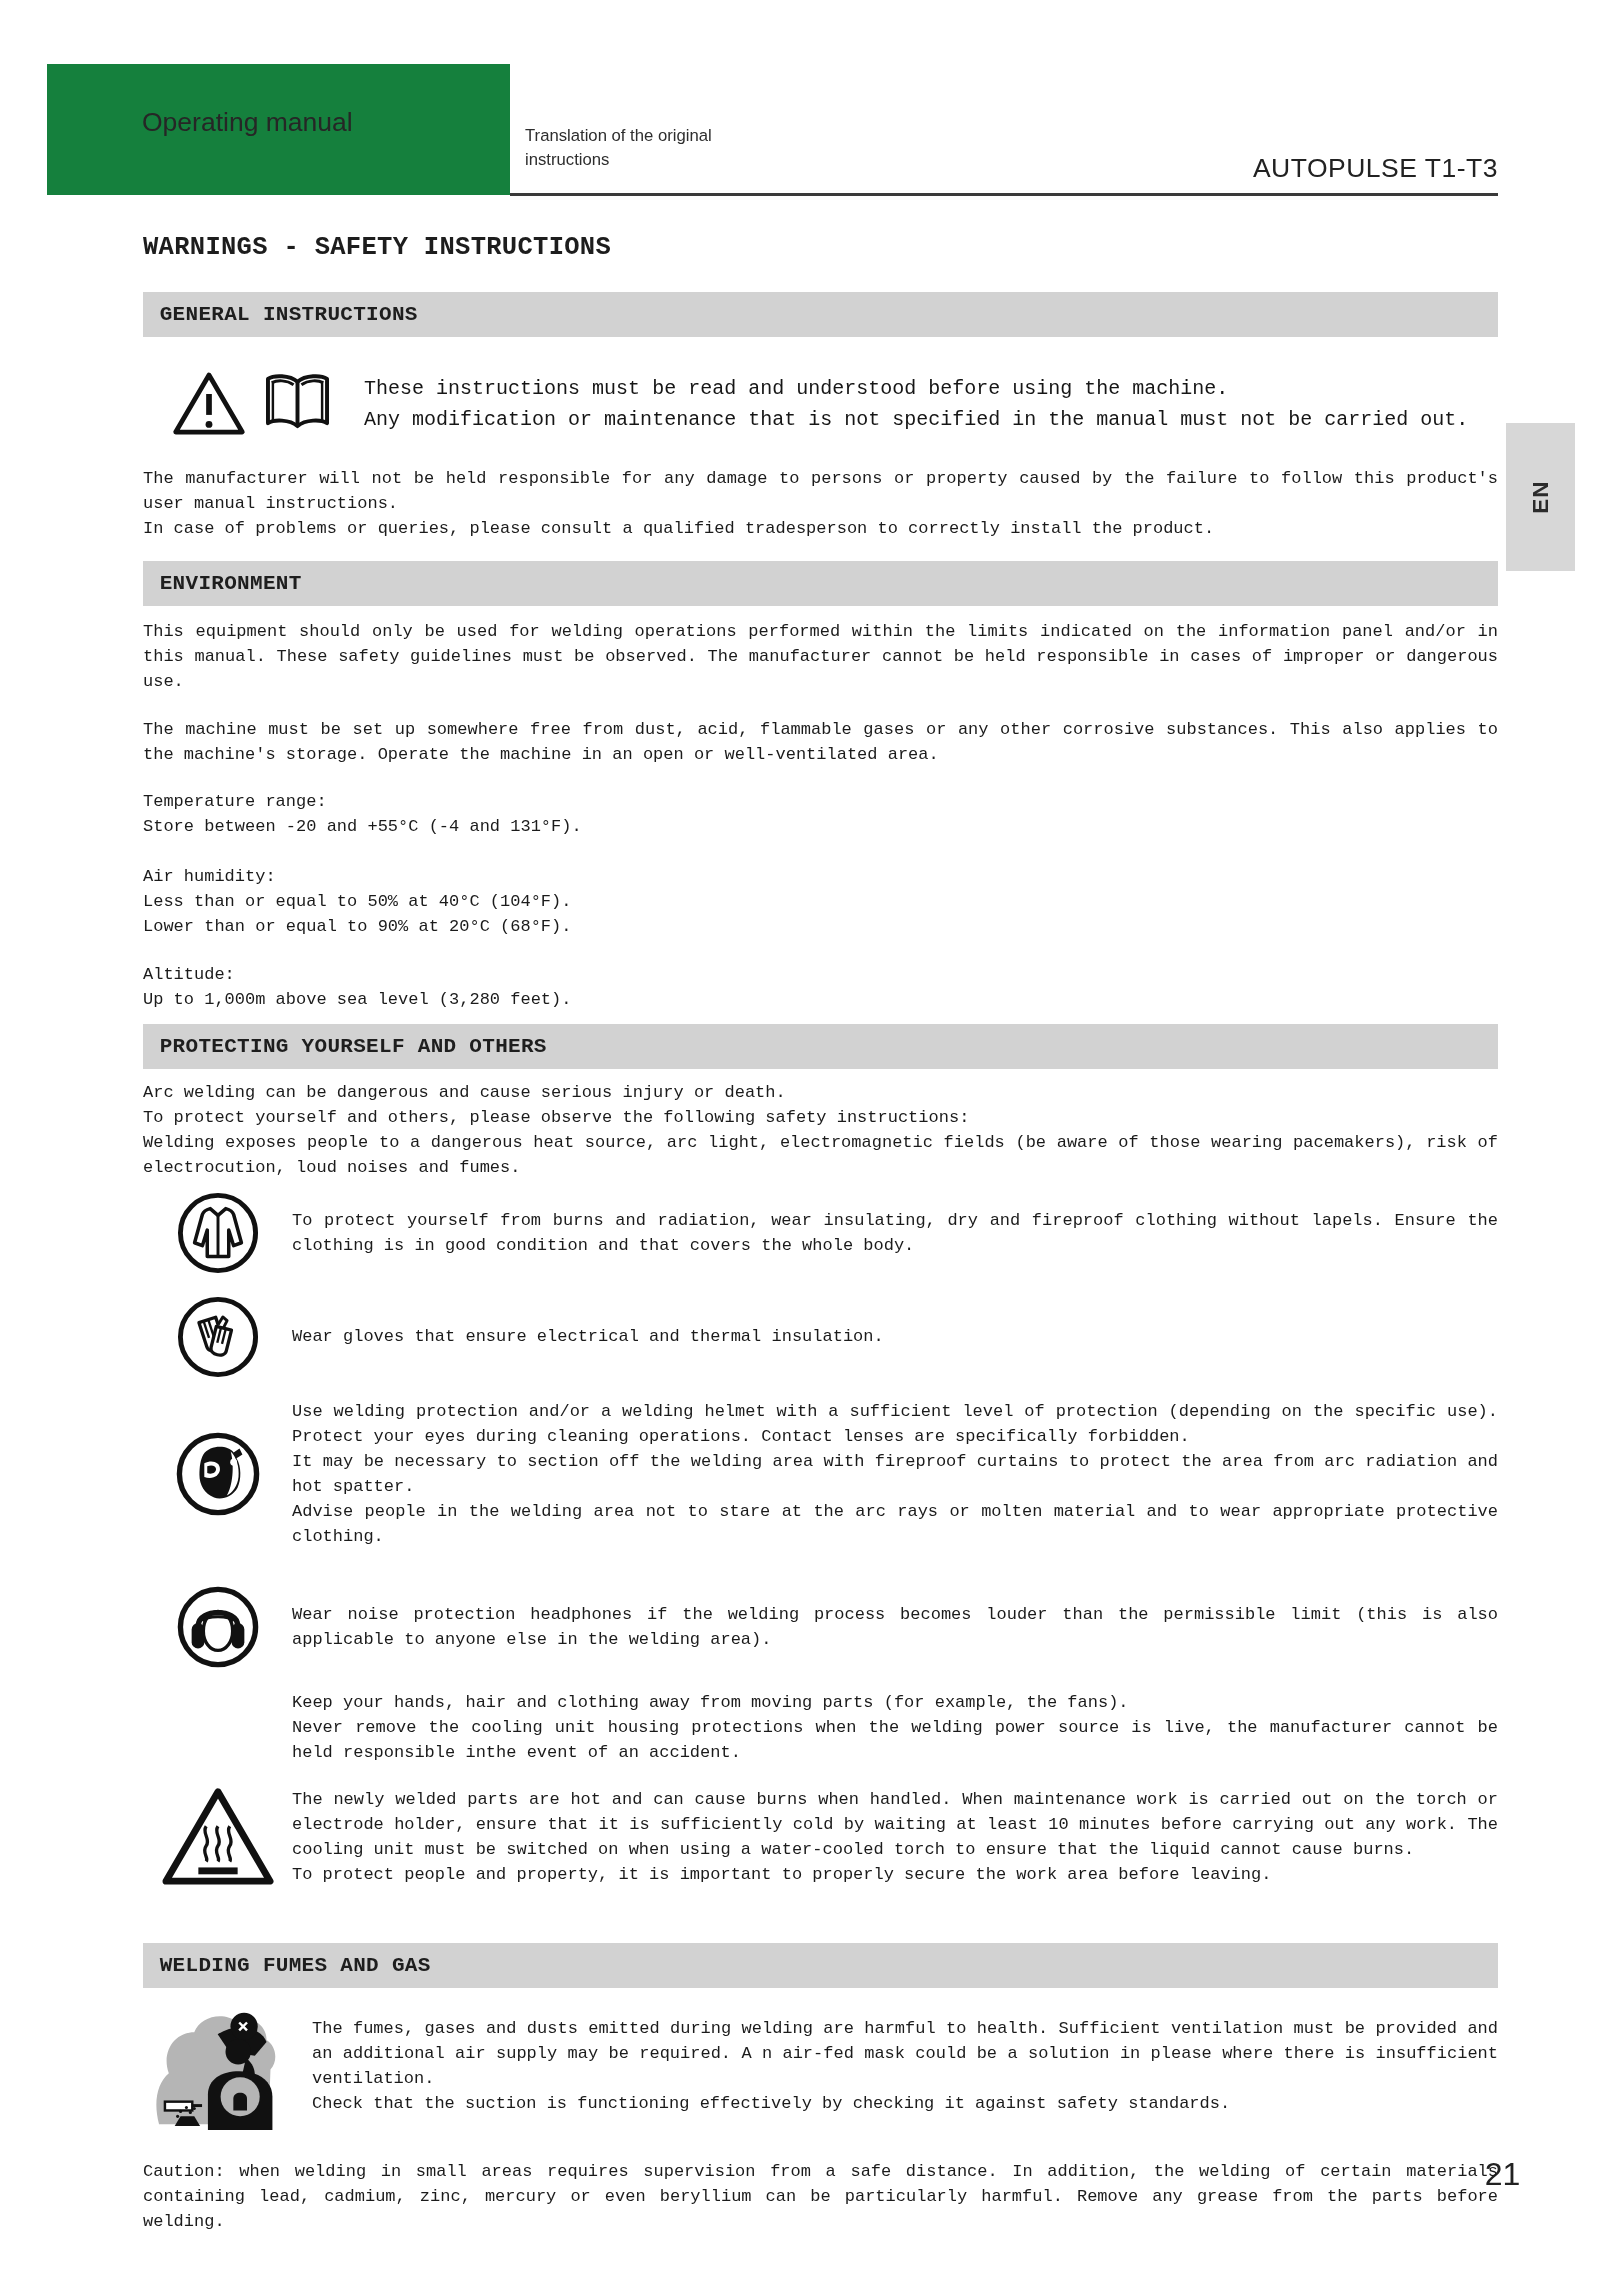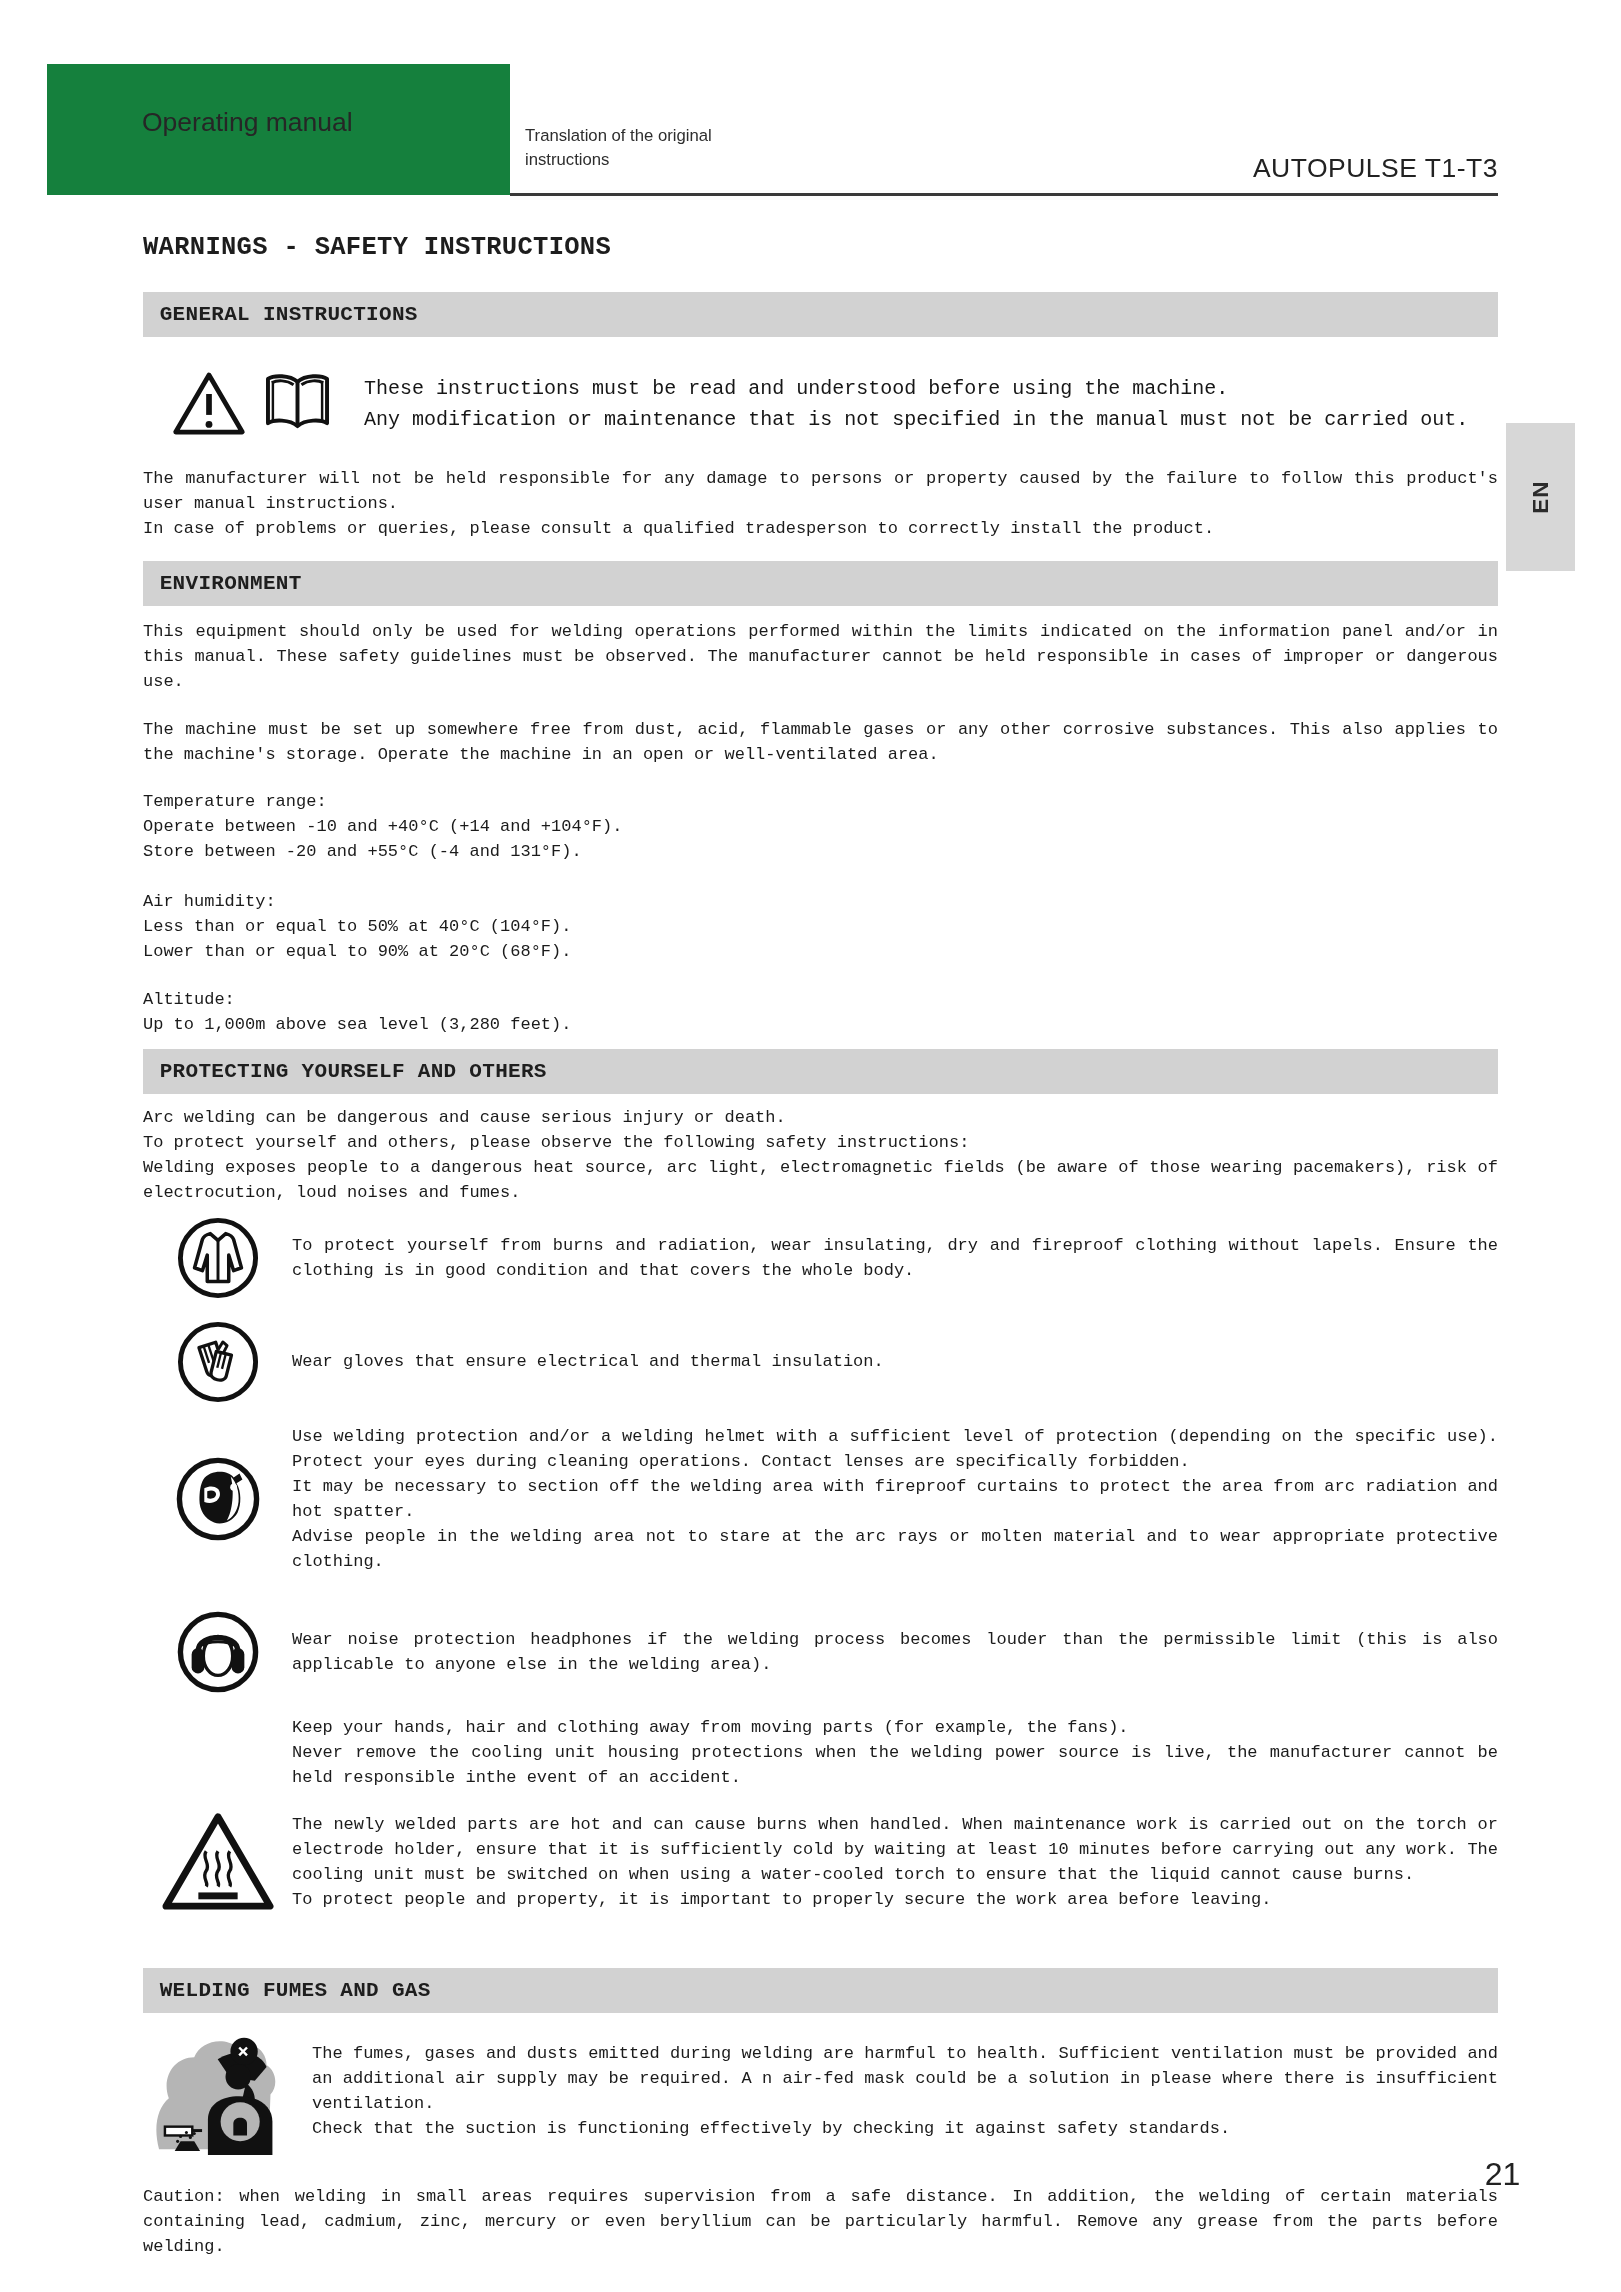--- a/index.html
+++ b/index.html
@@ -112,21 +112,20 @@
 
     <div class="section-bar env">
       <span class="bar-label">ENVIRONMENT</span>
     </div>
 
     <p class="body-text env-p1">This equipment should only be used for welding operations performed within the limits indicated on the information panel and/or in this manual. These safety guidelines must be observed. The manufacturer cannot be held responsible in cases of improper or dangerous use.</p>
     <p class="body-text env-p2">The machine must be set up somewhere free from dust, acid, flammable gases or any other corrosive substances. This also applies to the machine's storage. Operate the machine in an open or well-ventilated area.</p>
 
     <div class="plain-text env-temp">
       <p>Temperature range:</p>
-      <p>Operate between -10 and +40°C (+14 and +104°F).</p>
       <p>Store between -20 and +55°C (-4 and 131°F).</p>
     </div>
 
     <div class="plain-text env-hum">
       <p>Air humidity:</p>
       <p>Less than or equal to 50% at 40°C (104°F).</p>
       <p>Lower than or equal to 90% at 20°C (68°F).</p>
     </div>
 
     <div class="plain-text env-alt">

